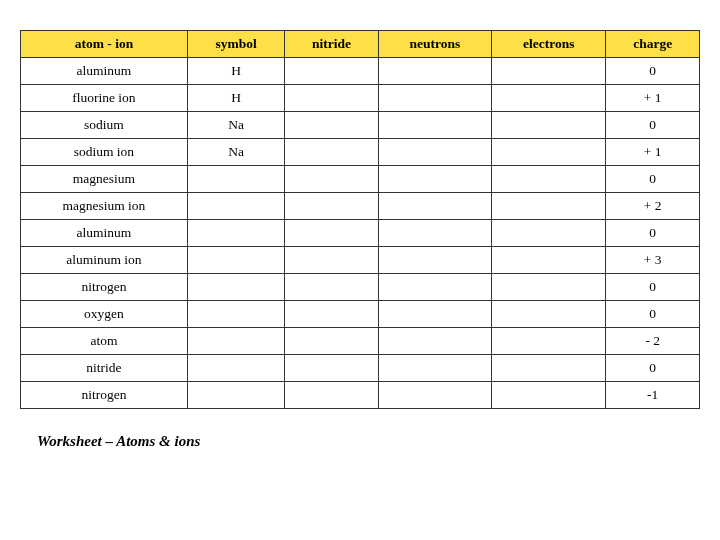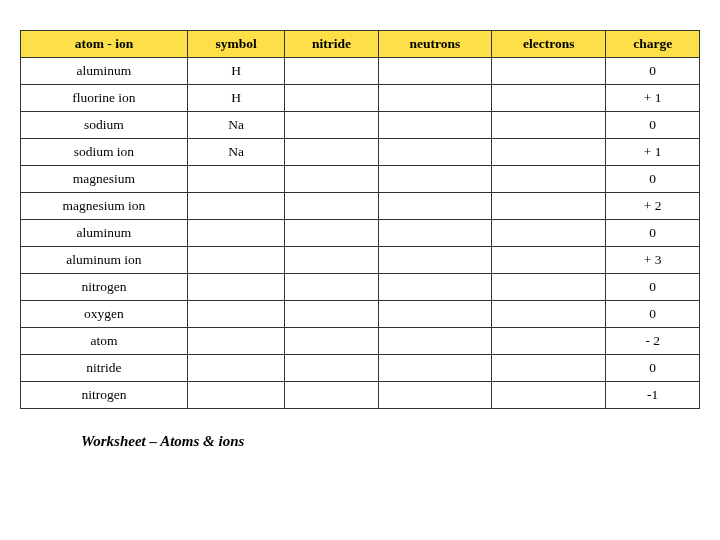--- a/index.html
+++ b/index.html
@@ -31,21 +31,21 @@
     }
     th {
       font-weight: bold;
       background: #fde047;
     }
     .worksheet-label {
       margin-top: 14px;
       font-size: 15px;
       font-weight: bold;
       align-self: flex-start;
-      margin-left: 61px;
+      margin-left: 17px;
       font-style: italic;
     }
   </style>
 </head>
 <body>
 
 <div class="table-wrapper">
   <table>
     <thead>
       <tr>

